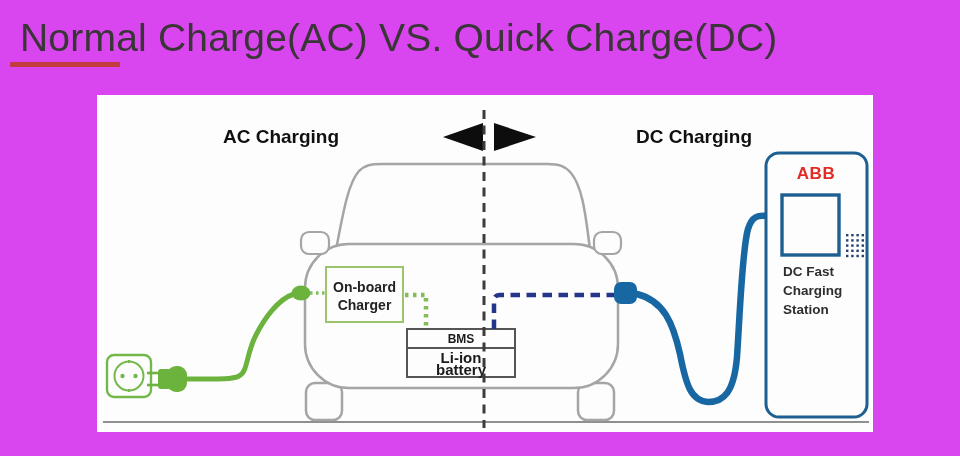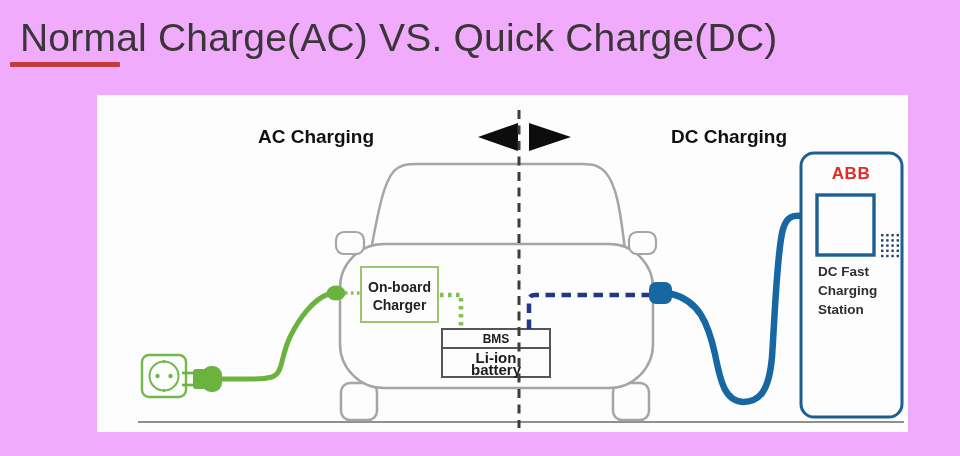--- a/index.html
+++ b/index.html
@@ -1,20 +1,20 @@
 <!DOCTYPE html>
 <html><head>
 <meta charset="utf-8">
 <style>
   html,body{margin:0;padding:0;}
   body{font-family:"Liberation Sans",sans-serif;}
-  .slide{position:relative;width:960px;height:456px;background:#f0abfc;overflow:hidden;}
+  .slide{position:relative;width:960px;height:456px;background:#d946ef;overflow:hidden;}
   .title{position:absolute;left:20px;top:16px;font-size:39px;letter-spacing:.2px;color:#3a3537;font-weight:400;white-space:nowrap;}
   .title-underline{position:absolute;left:10px;top:62px;width:110px;height:5px;background:#c23b3f;border-radius:1px;}
-  .panel{position:absolute;left:97px;top:95px;width:776px;height:337px;background:#fdfdfd;padding-left:35px;}
+  .panel{position:absolute;left:97px;top:95px;width:776px;height:337px;background:#fdfdfd;}
   svg{display:block;}
   .hdr{font-size:19px;font-weight:bold;fill:#101010;}
   .boxtxt{font-size:14px;font-weight:bold;fill:#222;}
   .battxt{font-size:15px;font-weight:bold;fill:#1b1b1b;}
   .bmstxt{font-size:12px;font-weight:bold;fill:#1b1b1b;}
   .abbtxt{font-size:17px;font-weight:bold;fill:#e22b25;letter-spacing:.5px;}
   .stntxt{font-size:13.5px;font-weight:600;fill:#2e2e2e;}
 </style>
 </head>
 <body>

